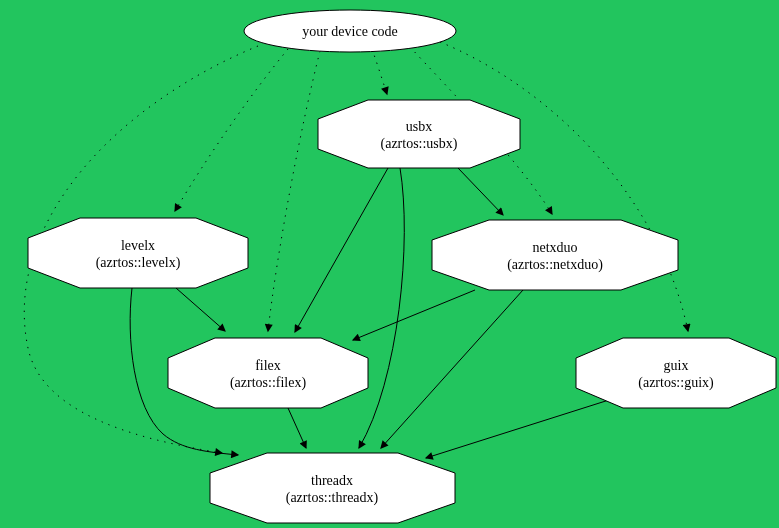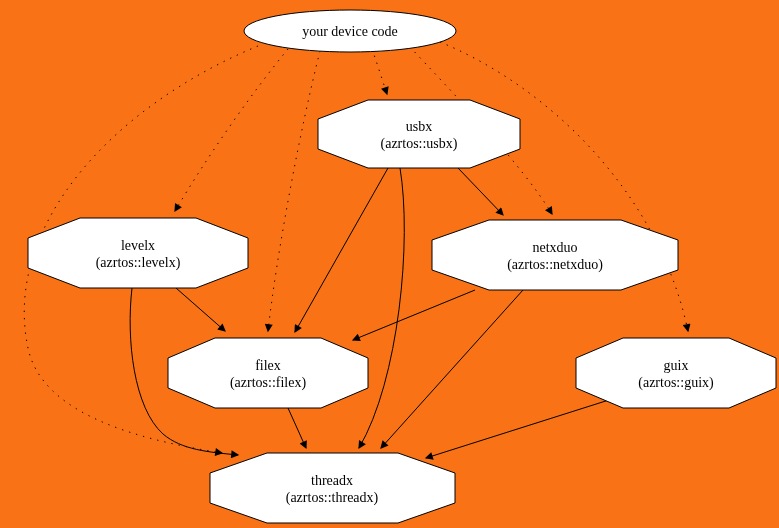--- a/index.html
+++ b/index.html
@@ -4,21 +4,21 @@
 <style>
   html, body {
     margin: 0;
     padding: 0;
     background: #ffffff;
   }
   .canvas {
     position: relative;
     width: 779px;
     height: 528px;
-    background: #f97316;
+    background: #22c55e;
     overflow: hidden;
   }
   svg {
     display: block;
   }
   .node-shape {
     fill: #ffffff;
     stroke: #000000;
     stroke-width: 1;
   }

